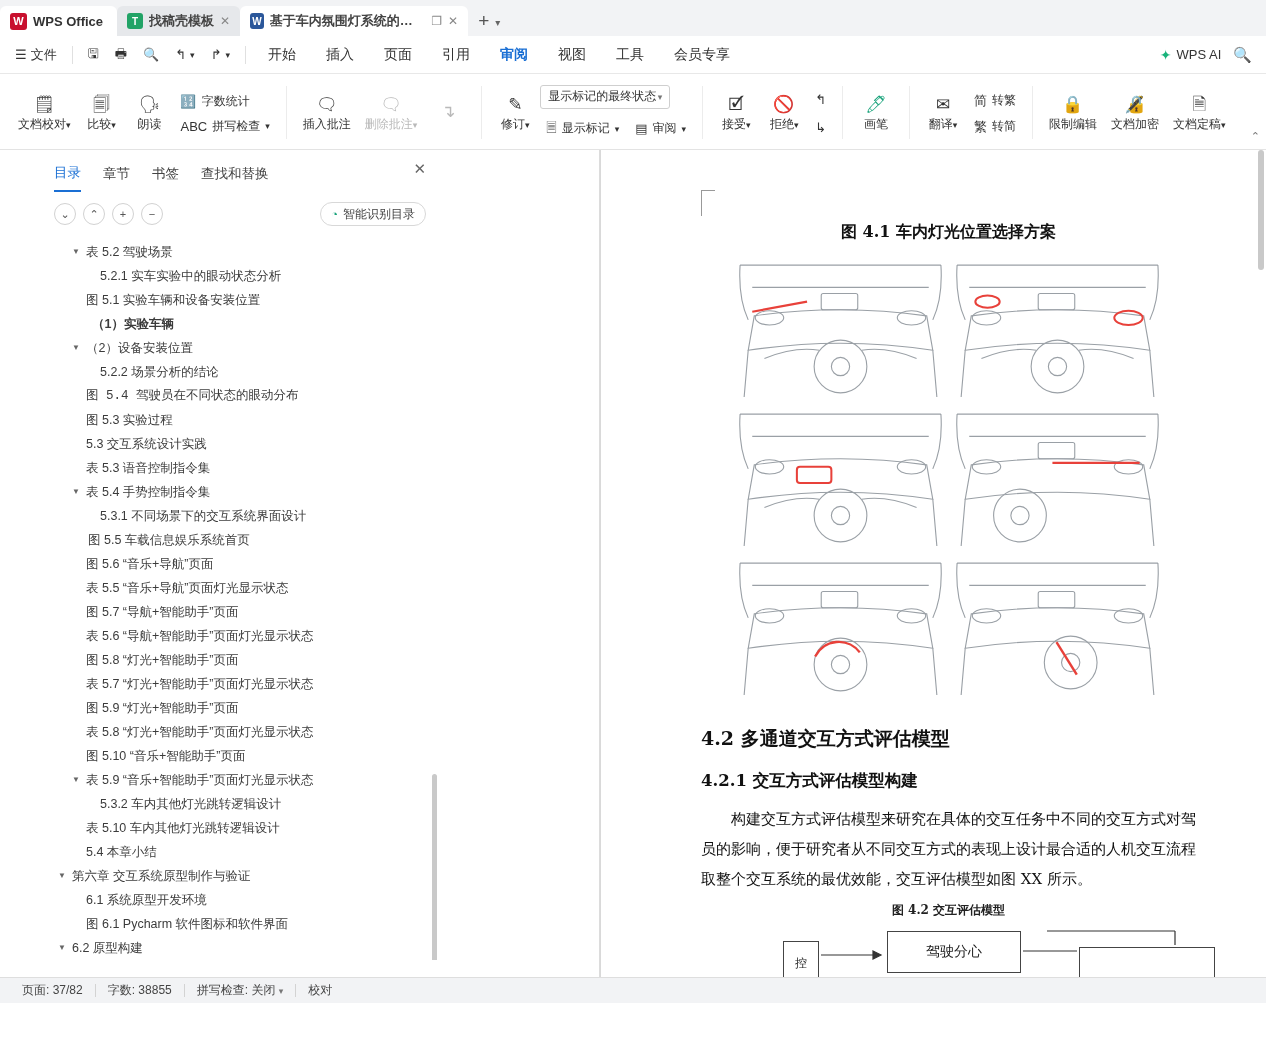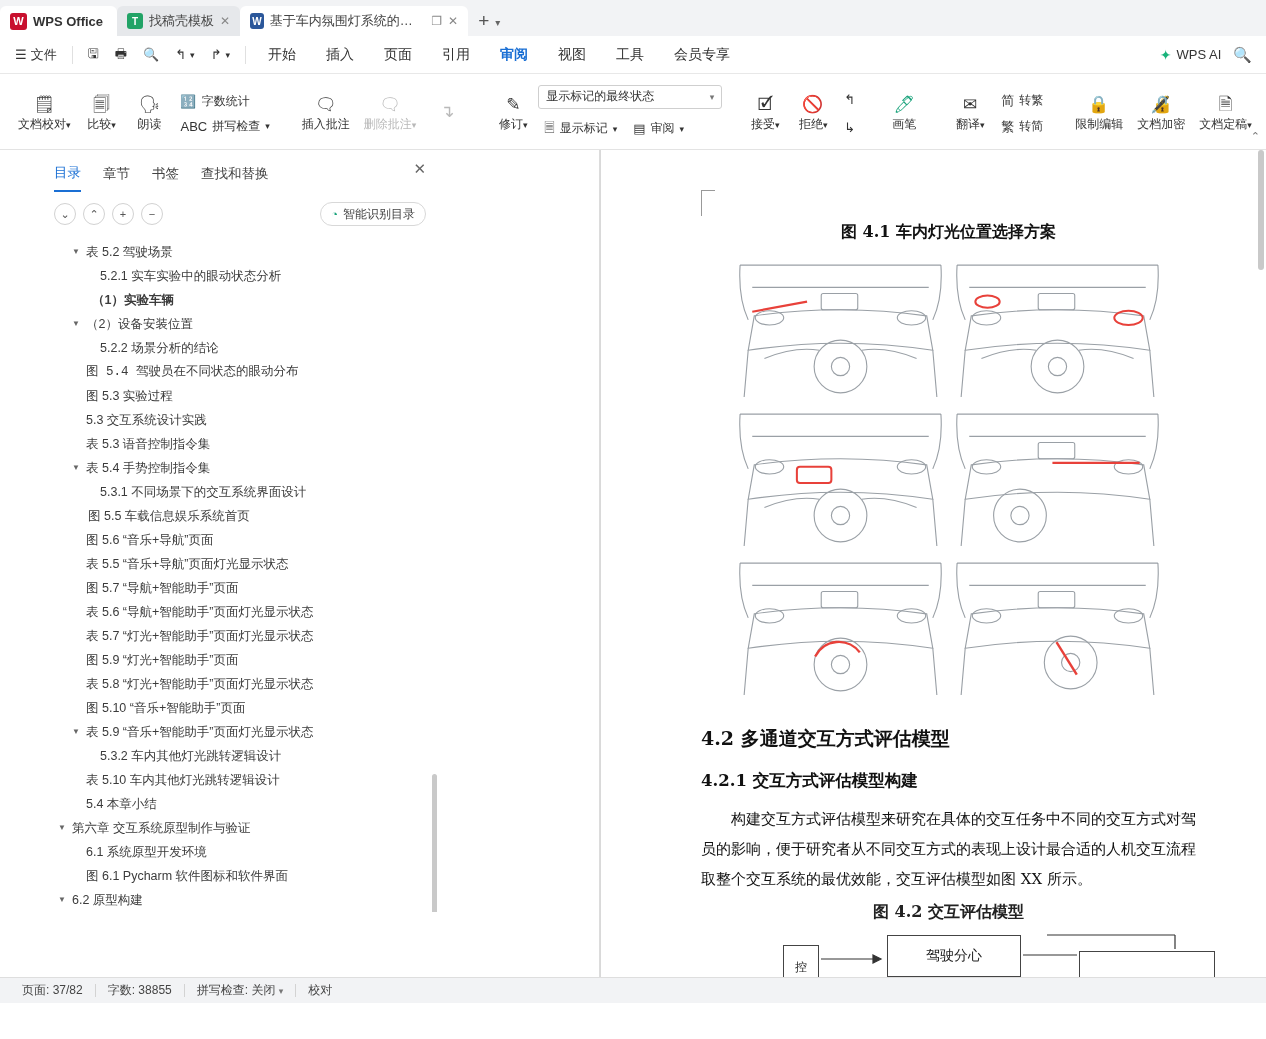--- a/index.html
+++ b/index.html
@@ -42,21 +42,21 @@
   .tab.inactive { background: #e6e8eb; }
   .tab.active { background: #ffffff; }
   .tab .ficon {
     width: 16px; height: 16px; border-radius: 3px;
     font-size: 10px; color: #fff; font-weight: bold;
     display: flex; align-items: center; justify-content: center;
   }
   .ficon.green { background: #21a366; }
   .ficon.blue { background: #2b579a; }
   .tab .tlabel {
-    white-space: nowrap; overflow: hidden; text-overflow: ellipsis;
+    white-space: nowrap; overflow: hidden; text-overflow: ellipsis; font-weight: bold;
   }
   .tab .tclose, .tab .trestore { color: #888; font-size: 12px; }
   .tabbar .newtab { font-size: 19px; color: #555; padding: 0 6px 4px 10px; }
   .tabbar .tabmenu { font-size: 10px; color: #666; padding-bottom: 8px; }
 
   
   .menubar {
     height: 38px; background: #fff; display: flex; align-items: center;
     border-bottom: 1px solid #e8e8e8; padding-left: 8px; gap: 2px;
   }
@@ -98,21 +98,21 @@
   .rbtn .lbl { white-space: nowrap; font-size: 12px; }
   .rbtn .lbl .car { font-size: 9px; }
   .rstack { display: flex; flex-direction: column; justify-content: center; gap: 2px; }
   .rsmall {
     display: flex; align-items: center; gap: 5px; font-size: 12px;
     color: #333; padding: 3px 6px; border-radius: 4px; white-space: nowrap;
   }
   .rsmall .glyph { font-size: 13px; }
   .sel-box {
     display: flex; align-items: center; justify-content: space-between;
-    width: 184px; height: 24px; border: 1px solid #cfcfcf; border-radius: 3px;
+    width: 130px; height: 24px; border: 1px solid #cfcfcf; border-radius: 3px;
     padding: 0 7px; font-size: 12px; color: #333; background: #fff;
   }
   .sel-box .cv { font-size: 9px; color: #777; }
   .ribbon-collapse {
     position: absolute; right: 6px; bottom: 6px; font-size: 11px; color: #777;
   }
 
   
   .workspace { display: flex; height: 827px; }
   .sidepane {
@@ -182,21 +182,21 @@
   .h3 {
     font-size: 16.5px; font-weight: bold; font-family: "DejaVu Serif", serif;
     margin: 18px 0 12px 0; color: #111;
   }
   .para {
     font-size: 15px; line-height: 30px; color: #111;
     font-family: "DejaVu Serif", serif; text-indent: 2em;
     white-space: nowrap; overflow: hidden;
   }
   .fig2-title {
-    text-align: center; font-size: 16px; font-weight: bold;
+    text-align: center; font-size: 12px; font-weight: bold;
     font-family: "DejaVu Serif", serif; margin: 8px 0 6px 0;
   }
   .diagram { position: relative; height: 60px; }
   .dbox {
     position: absolute; border: 1px solid #444; background: #fff;
     font-size: 12px; display: flex; align-items: center; justify-content: center;
     font-family: "DejaVu Serif", serif;
   }
   .doc-scroll {
     position: absolute; right: 2px; top: 0; width: 6px; height: 120px;
@@ -427,20 +427,23 @@
         </span>
       </div>
       <div class="toc">
         <div class="toc-item" style="padding-left:30px;">
             <span class="caret">▼</span>
             <span>表 5.2  驾驶场景</span>
           </div>
         <div class="toc-item" style="padding-left:60px;">
             <span>5.2.1 实车实验中的眼动状态分析</span>
           </div>
+        <div class="toc-item" style="padding-left:46px;">
+            <span>图 5.1  实验车辆和设备安装位置</span>
+          </div>
         <div class="toc-item" style="padding-left:52px;font-weight:bold;">
             <span>（1）实验车辆</span>
           </div>
         <div class="toc-item" style="padding-left:30px;">
             <span class="caret">▼</span>
             <span>（2）设备安装位置</span>
           </div>
         <div class="toc-item" style="padding-left:60px;">
             <span>5.2.2 场景分析的结论</span>
           </div>
@@ -470,20 +473,23 @@
             <span>图 5.6  “音乐+导航”页面</span>
           </div>
         <div class="toc-item" style="padding-left:46px;">
             <span>表 5.5  “音乐+导航”页面灯光显示状态</span>
           </div>
         <div class="toc-item" style="padding-left:46px;">
             <span>图 5.7  “导航+智能助手”页面</span>
           </div>
         <div class="toc-item" style="padding-left:46px;">
             <span>表 5.6  “导航+智能助手”页面灯光显示状态</span>
+          </div>
+        <div class="toc-item" style="padding-left:46px;">
+            <span>图 5.8  “灯光+智能助手”页面</span>
           </div>
         <div class="toc-item" style="padding-left:46px;">
             <span>表 5.7  “灯光+智能助手”页面灯光显示状态</span>
           </div>
         <div class="toc-item" style="padding-left:46px;">
             <span>图 5.9  “灯光+智能助手”页面</span>
           </div>
         <div class="toc-item" style="padding-left:46px;">
             <span>表 5.8  “灯光+智能助手”页面灯光显示状态</span>
           </div>

